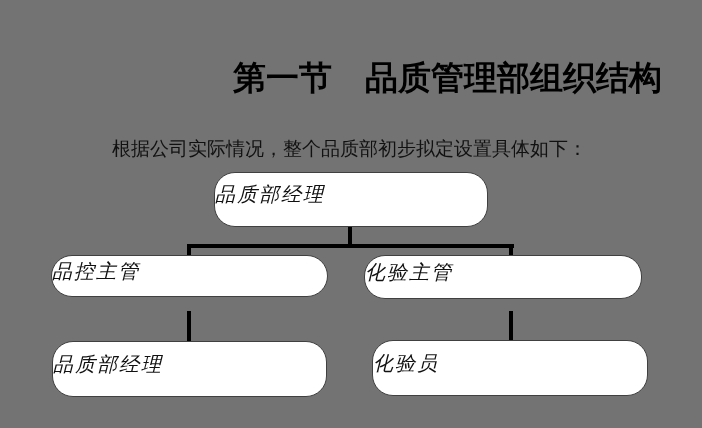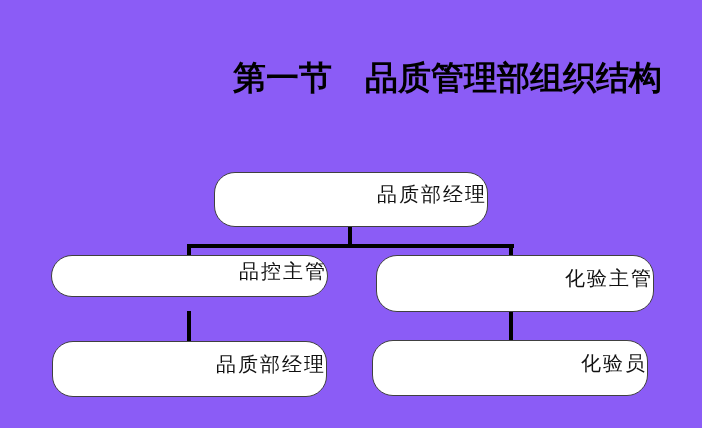--- a/index.html
+++ b/index.html
@@ -5,21 +5,21 @@
   html, body {
     margin: 0;
     padding: 0;
     background: #ffffff;
     font-family: "Liberation Serif", "DejaVu Serif", serif;
   }
   .page {
     position: relative;
     width: 702px;
     height: 428px;
-    background: #8b5cf6;
+    background: #737373;
     overflow: hidden;
   }
   .doc-title {
     position: absolute;
     left: 233px;
     top: 56px;
     margin: 0;
     font-size: 33px;
     line-height: 44px;
     font-weight: bold;
@@ -39,52 +39,54 @@
     font-family: "Liberation Serif", "DejaVu Serif", serif;
   }
   .org-box {
     position: absolute;
     box-sizing: border-box;
     border: 1.5px solid #404040;
     border-radius: 21px;
     background: #ffffff;
     display: flex;
     align-items: center;
-    justify-content: flex-end;
+    justify-content: flex-start;
     padding-bottom: 10px;
+    font-style: italic;
   }
   .org-box .box-label {
     font-size: 20px;
     letter-spacing: 2px;
     color: #111111;
     white-space: nowrap;
   }
   .box-root     { left: 214px; top: 172px; width: 274px; height: 55px; }
   .box-mid-l    { left:  51px; top: 255px; width: 277px; height: 42px; }
-  .box-mid-r    { left: 376px; top: 255px; width: 278px; height: 57px; }
+  .box-mid-r    { left: 364px; top: 255px; width: 278px; height: 44px; }
   .box-bot-l    { left:  52px; top: 341px; width: 275px; height: 56px; }
-  .box-bot-r    { left: 372px; top: 340px; width: 276px; height: 56px; padding-left: 46px; }
+  .box-bot-r    { left: 372px; top: 340px; width: 276px; height: 56px; }
   .connector {
     position: absolute;
     background: #000000;
   }
   .conn-stem    { left: 348px; top: 227px; width: 4px;   height: 19px; }
   .conn-hbar    { left: 187px; top: 244px; width: 327px; height: 4px;  }
   .conn-drop-l  { left: 187px; top: 246px; width: 4px;   height: 11px; }
   .conn-drop-r  { left: 509px; top: 246px; width: 4px;   height: 11px; }
   .conn-mid-l   { left: 187px; top: 311px; width: 4px;   height: 31px; }
   .conn-mid-r   { left: 509px; top: 311px; width: 4px;   height: 31px; }
 </style>
 </head>
 <body>
 
 <div class="page">
 
   <h1 class="doc-title">第一节　品质管理部组织结构</h1>
 
+  <p class="doc-intro">根据公司实际情况，整个品质部初步拟定设置具体如下：</p>
 
   <div>
 
     <div class="connector conn-stem"></div>
     <div class="connector conn-hbar"></div>
     <div class="connector conn-drop-l"></div>
     <div class="connector conn-drop-r"></div>
     <div class="connector conn-mid-l"></div>
     <div class="connector conn-mid-r"></div>
 

